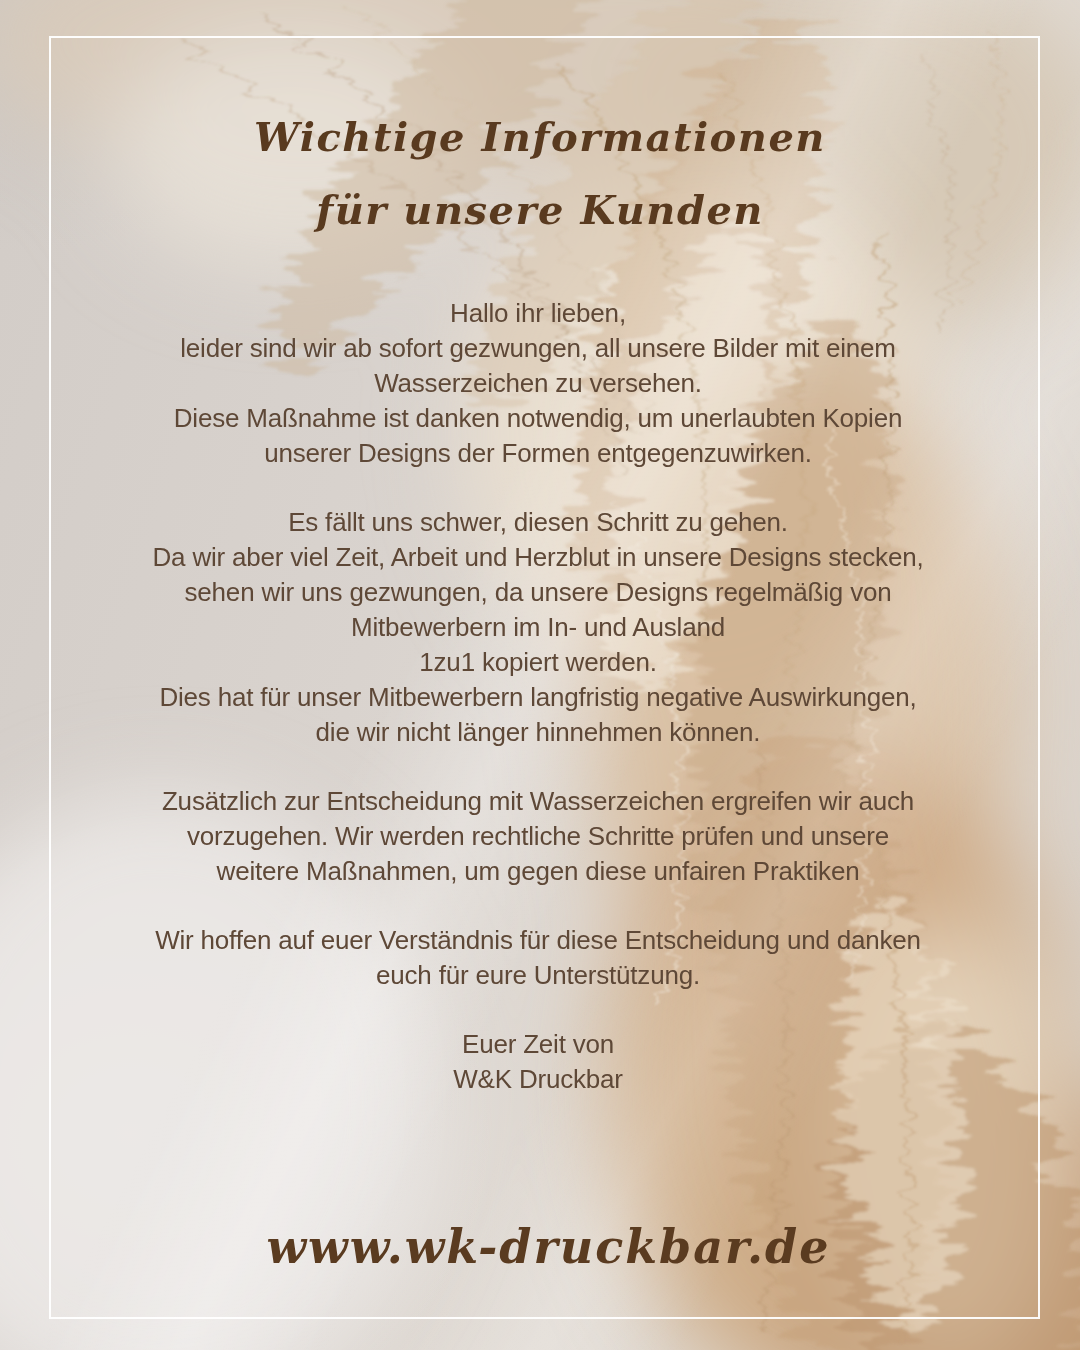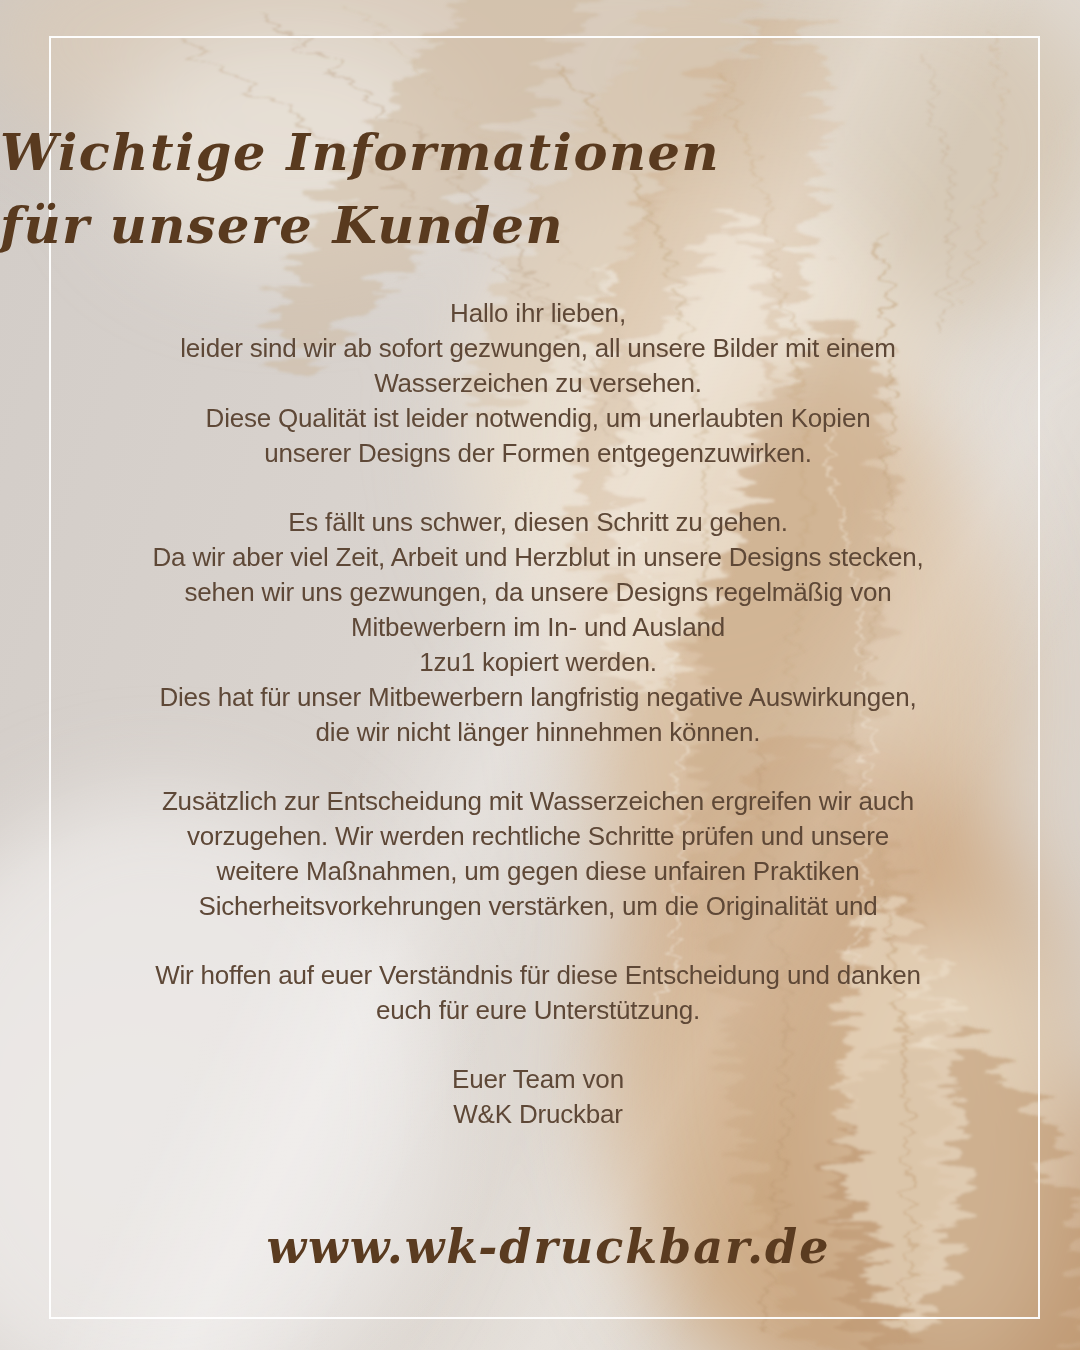--- a/index.html
+++ b/index.html
@@ -29,25 +29,25 @@
       linear-gradient(118deg, rgba(255,255,255,0) 42%, rgba(255,255,255,0.26) 50%, rgba(255,255,255,0) 58%),
       linear-gradient(118deg, rgba(255,255,255,0) 62%, rgba(255,255,255,0.18) 70%, rgba(255,255,255,0) 78%);
   }
   .frame{
     position:absolute;top:36px;right:40px;bottom:31px;left:49px;
     border:2px solid var(--frame-border);
     opacity:.95;
     pointer-events:none;
   }
   .heading{
-    position:absolute;top:116px;left:0;right:0;
-    text-align:left;
+    position:absolute;top:100px;left:0;right:0;
+    text-align:center;
     font-family:"DejaVu Serif", serif;
     font-style:italic;font-weight:600;
-    font-size:51px;line-height:73px;
+    font-size:40px;line-height:73px;
     letter-spacing:1.5px;
     color:var(--heading-text);
   }
   .body-text{
     position:absolute;top:296px;left:0;right:0;
     text-align:center;
     font-size:26px;line-height:35px;
     letter-spacing:-0.2px;
     color:var(--body-text);
   }
@@ -133,43 +133,42 @@
   <div class="heading">
     <div>Wichtige Informationen</div>
     <div>für unsere Kunden</div>
   </div>
 
   <div class="body-text">
       <div class="paragraph">
         <div class="line">Hallo ihr lieben,</div>
         <div class="line">leider sind wir ab sofort gezwungen, all unsere Bilder mit einem</div>
         <div class="line">Wasserzeichen zu versehen.</div>
-        <div class="line">Diese Qualität ist leider notwendig, um unerlaubten Kopien</div>
+        <div class="line">Diese Maßnahme ist danken notwendig, um unerlaubten Kopien</div>
         <div class="line">unserer Designs der Formen entgegenzuwirken.</div>
       </div>
       <div class="paragraph">
         <div class="line">Es fällt uns schwer, diesen Schritt zu gehen.</div>
         <div class="line">Da wir aber viel Zeit, Arbeit und Herzblut in unsere Designs stecken,</div>
         <div class="line">sehen wir uns gezwungen, da unsere Designs regelmäßig von</div>
         <div class="line">Mitbewerbern im In- und Ausland</div>
         <div class="line">1zu1 kopiert werden.</div>
         <div class="line">Dies hat für unser Mitbewerbern langfristig negative Auswirkungen,</div>
         <div class="line">die wir nicht länger hinnehmen können.</div>
       </div>
       <div class="paragraph">
         <div class="line">Zusätzlich zur Entscheidung mit Wasserzeichen ergreifen wir auch</div>
         <div class="line">vorzugehen. Wir werden rechtliche Schritte prüfen und unsere</div>
         <div class="line">weitere Maßnahmen, um gegen diese unfairen Praktiken</div>
-        <div class="line">Sicherheitsvorkehrungen verstärken, um die Originalität und</div>
       </div>
       <div class="paragraph">
         <div class="line">Wir hoffen auf euer Verständnis für diese Entscheidung und danken</div>
         <div class="line">euch für eure Unterstützung.</div>
       </div>
       <div class="paragraph">
-        <div class="line">Euer Team von</div>
+        <div class="line">Euer Zeit von</div>
         <div class="line">W&amp;K Druckbar</div>
       </div>
     </div>
 
   <div class="website">www.wk-druckbar.de</div>
 
 </div>
 
 </body></html>

